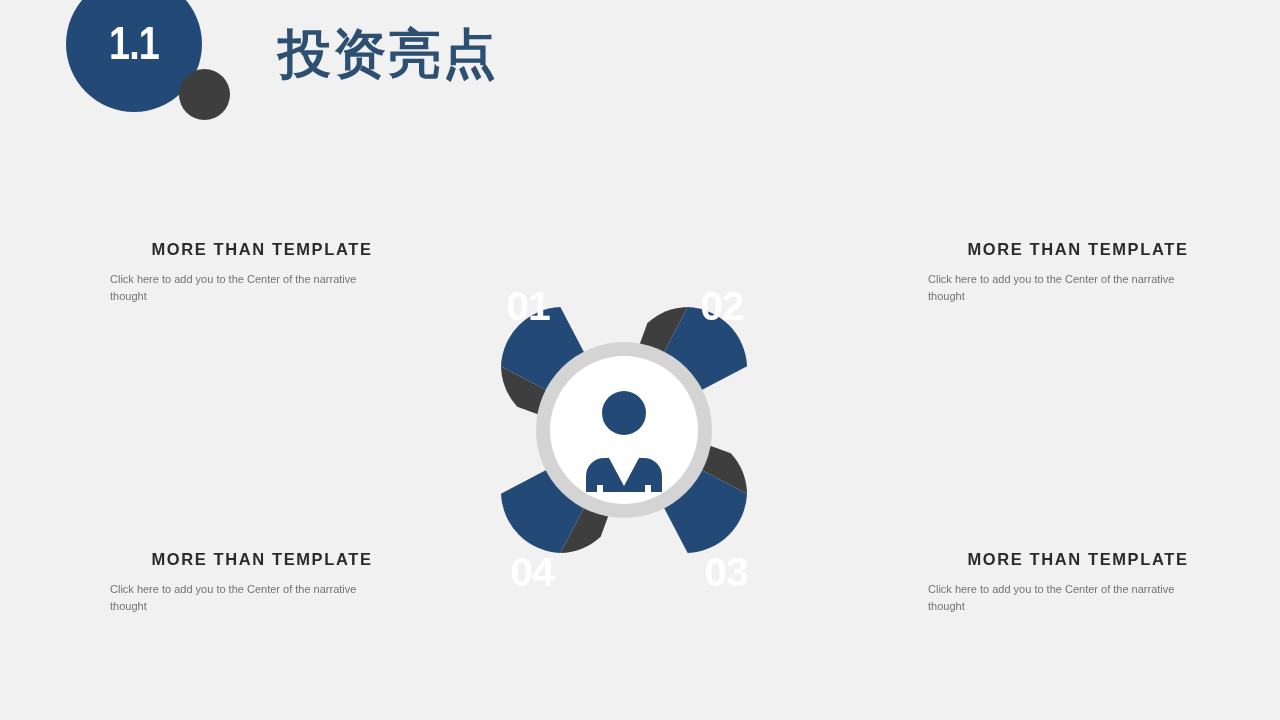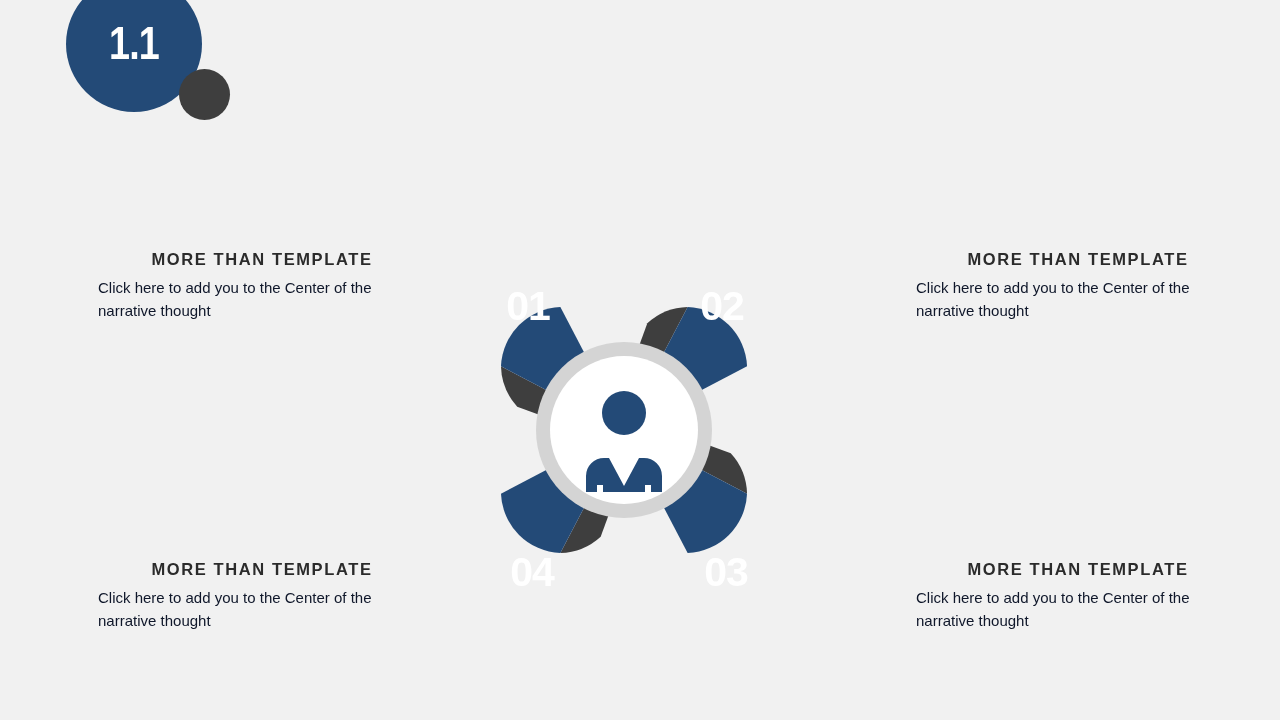--- a/index.html
+++ b/index.html
@@ -73,29 +73,29 @@
   }
   .tb-left  { text-align: left; }
   .tb-right { text-align: left; }
 
   .tb-heading {
     font-size: 16.5px;
     font-weight: bold;
     color: #2b2b2b;
     letter-spacing: 1.6px;
     white-space: nowrap;
-    margin: 12px 0 7px 0;
+    margin: 2px 0 7px 0;
   }
   .tb-left .tb-heading  { text-align: center; padding-left: 28px; }
   .tb-right .tb-heading { text-align: center; padding-left: 24px; }
   .tb-body {
-    font-size: 15px;
-    color: #0f172a;
+    font-size: 11px;
+    color: #737373;
     line-height: 1.55;
-    margin: 0;
+    margin: 12px;
   }
 
   #tb-01 { left: 98px;  top: 238px; }
   #tb-02 { left: 916px; top: 238px; }
   #tb-04 { left: 98px;  top: 548px; }
   #tb-03 { left: 916px; top: 548px; }
 
   
   #xgraphic {
     position: absolute;
@@ -119,20 +119,21 @@
 <body>
 
 <div id="header">
 
   <div id="badge-circle">
     <div id="badge-number">1.1</div>
   </div>
 
   <div id="badge-dot"></div>
 
+  <div id="slide-title">投资亮点</div>
 </div>
 
 <div class="textblock tb-left" id="tb-01">
   <p class="tb-heading">MORE  THAN  TEMPLATE</p>
   <p class="tb-body">Click here to add  you to the Center of the narrative thought</p>
 </div>
 
 <div class="textblock tb-right" id="tb-02">
   <p class="tb-heading">MORE  THAN  TEMPLATE</p>
   <p class="tb-body">Click here to add  you to the Center of the narrative thought</p>

